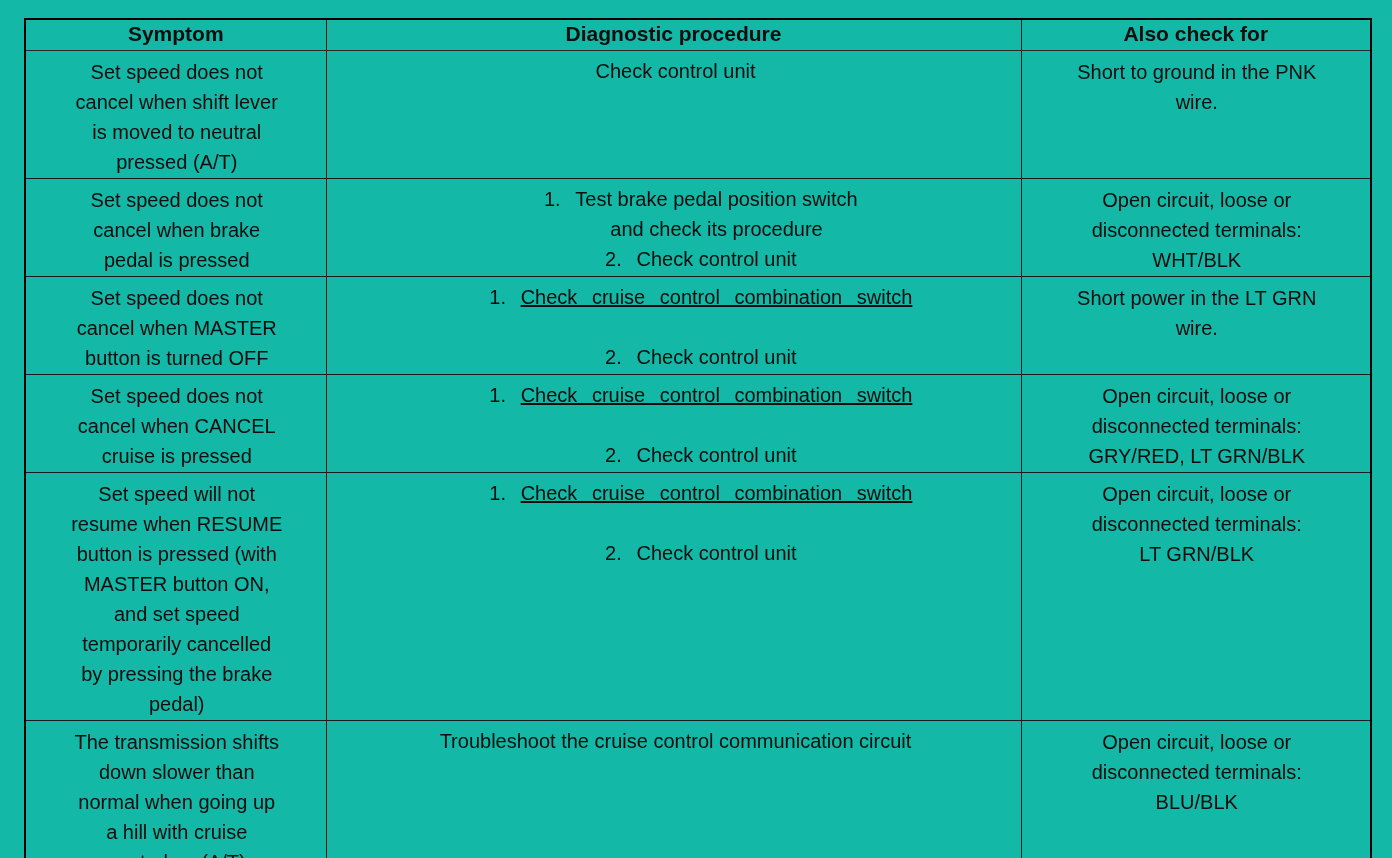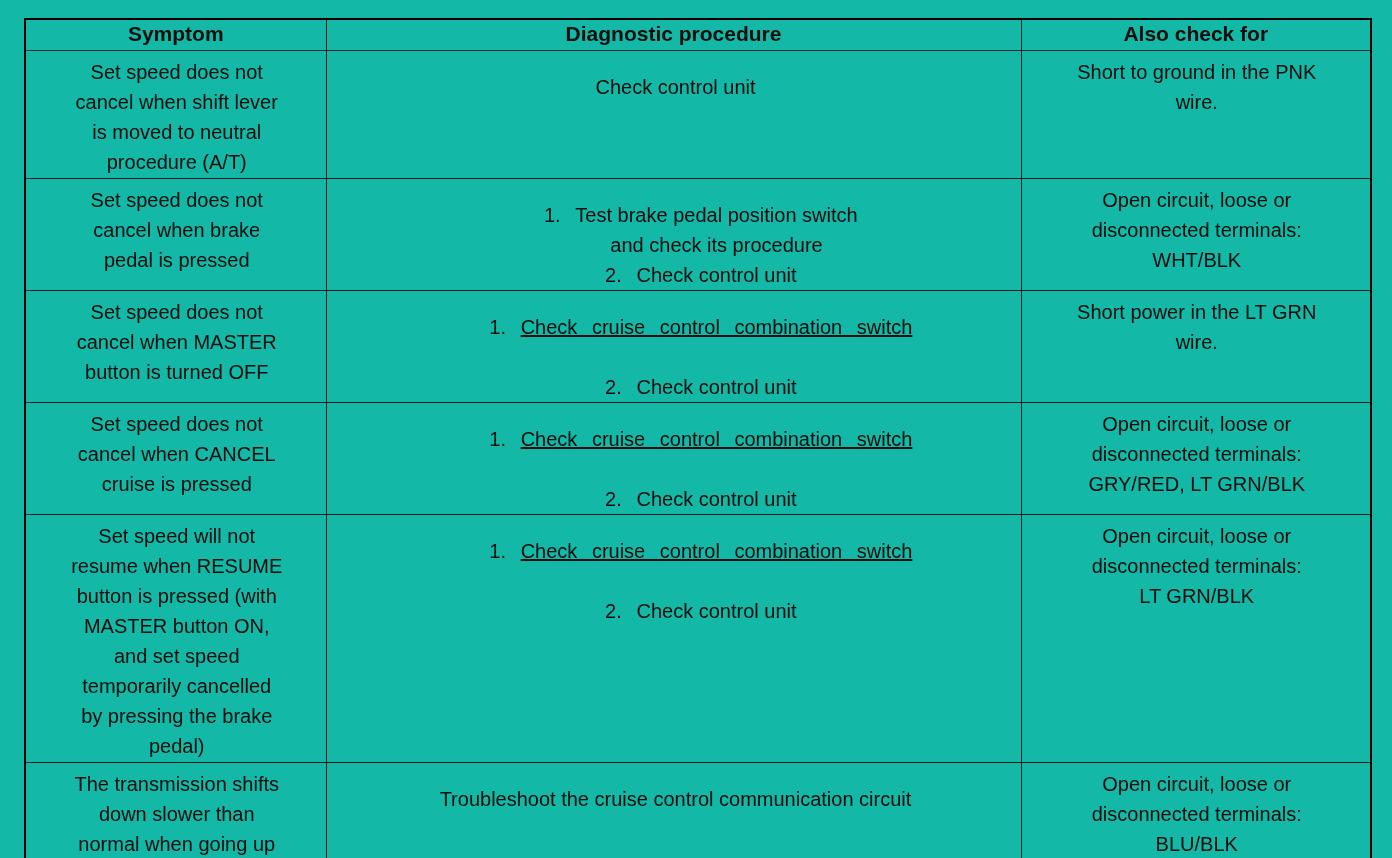--- a/index.html
+++ b/index.html
@@ -42,21 +42,21 @@
     border-bottom: 1px solid #2a2a2a;
   }
   table.diag td {
     border-top: 1px solid #3d3d3d;
     text-align: center;
   }
   td .cellpad {
     padding: 5px 10px 0 12px;
   }
   td.proc-cell {
-    padding: 21px 10px 0 14px;
+    padding: 5px 10px 0 14px;
   }
   .proc-item { white-space: nowrap; margin-left: 36px; }
   .proc-item .num {
     display: inline-block;
     width: 46px;
   }
   .proc-item.gap { margin-top: 30px; }
   .wide-words { word-spacing: 9px; text-decoration: underline; }
   .proc-plain { white-space: nowrap; }
 </style>
@@ -76,21 +76,21 @@
       <th>Diagnostic procedure</th>
       <th>Also check for</th>
     </tr>
 
     <tr style="height:127px">
       <td>
             <div class="cellpad">
               <div class="line">Set speed does not</div>
               <div class="line">cancel when shift lever</div>
               <div class="line">is moved to neutral</div>
-              <div class="line">procedure (A/T)</div>
+              <div class="line">pressed (A/T)</div>
             </div>
           </td>
       <td class="proc-cell">
         <div class="proc-plain">Check control unit</div>
       </td>
       <td>
             <div class="cellpad">
               <div class="line">Short to ground in the PNK</div>
               <div class="line">wire.</div>
             </div>

